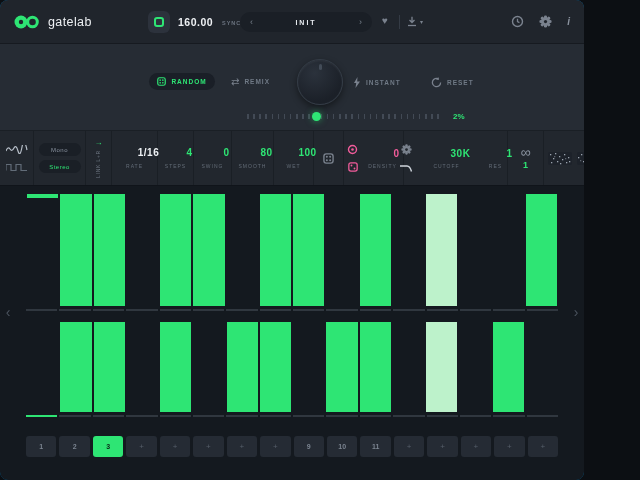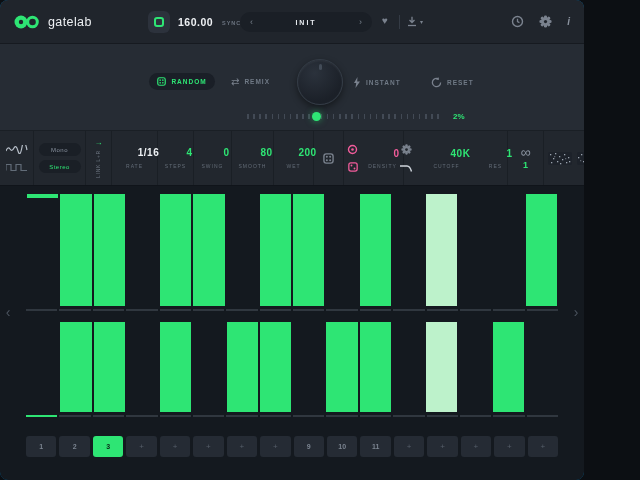--- a/index.html
+++ b/index.html
@@ -269,21 +269,21 @@
         </div><div class="cell param" style="width: 36px;">
           <div class="param-value tone-green">4</div>
           <div class="param-label">STEPS</div>
         </div><div class="cell param" style="width: 38px;">
           <div class="param-value tone-green">0</div>
           <div class="param-label">SWING</div>
         </div><div class="cell param" style="width: 42px;">
           <div class="param-value tone-green">80</div>
           <div class="param-label">SMOOTH</div>
         </div><div class="cell param" style="width: 40px;">
-          <div class="param-value tone-green">200</div>
+          <div class="param-value tone-green">100</div>
           <div class="param-label">WET</div>
         </div></div>
 
     <div class="cell shuffle">
       <svg width="11" height="11" viewBox="0 0 12 12">
         <rect x="1" y="1" width="10" height="10" rx="2.5" fill="none" stroke="#7a828e" stroke-width="1.5"></rect>
         <circle cx="4.2" cy="4.2" r="1.1" fill="#7a828e"></circle>
           <circle cx="7.8" cy="7.8" r="1.1" fill="#7a828e"></circle>
         <circle cx="7.8" cy="4.2" r="1.1" fill="#7a828e"></circle>
           <circle cx="4.2" cy="7.8" r="1.1" fill="#7a828e"></circle>
@@ -318,21 +318,21 @@
             <rect x="0.4" y="4.6" width="11.2" height="2.8" rx="1.2" transform="rotate(45 6 6)"></rect>
             <circle cx="6" cy="6" r="3.2"></circle>
           </g>
           <circle cx="6" cy="6" r="1.5" fill="#22272e"></circle>
         </svg>
         <svg width="16" height="10" viewBox="0 0 16 10">
           <path d="M1 3 H8 Q11 3 12.5 8.5" fill="none" stroke="#cfd5dc" stroke-width="1.4"></path>
         </svg>
       </div>
       <div class="filt-col">
-        <div class="param-value tone-green">40K</div>
+        <div class="param-value tone-green">30K</div>
         <div class="param-label">CUTOFF</div>
       </div>
       <div class="filt-col">
         <div class="param-value tone-green">1</div>
         <div class="param-label">RES</div>
       </div>
     </div>
 
     <div class="cell infinity">
       <span class="inf-icon">∞</span>

